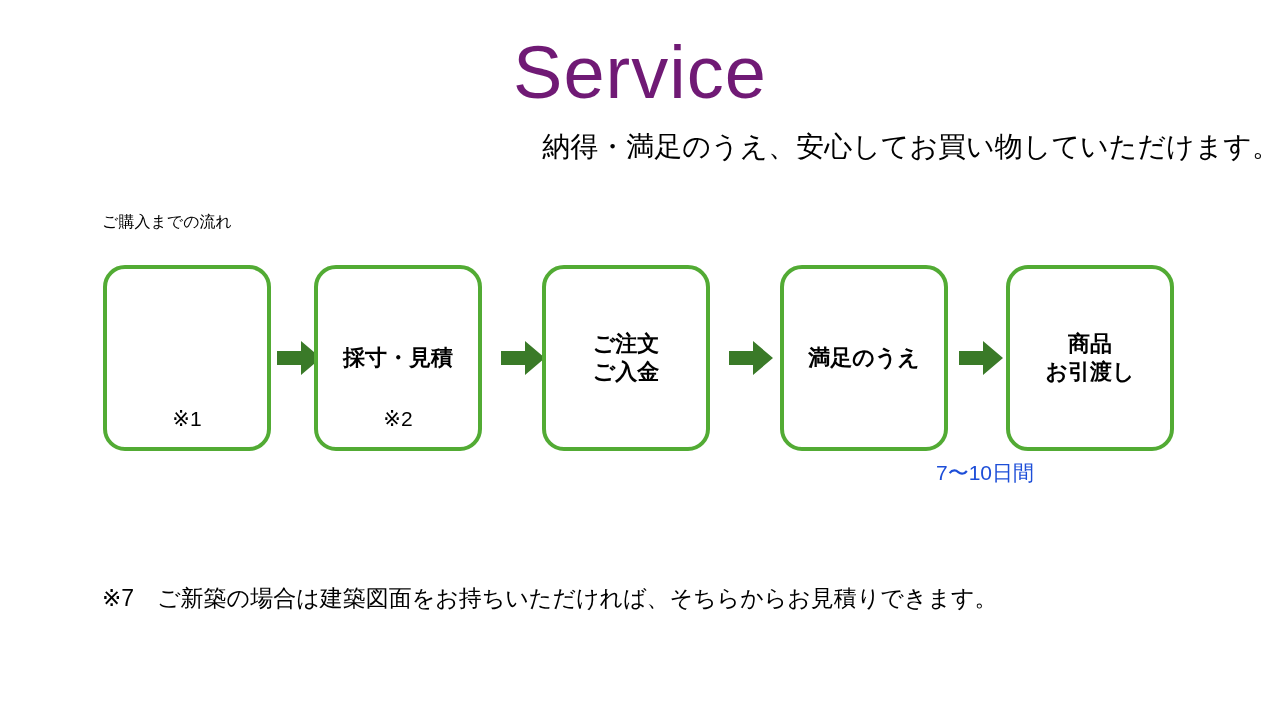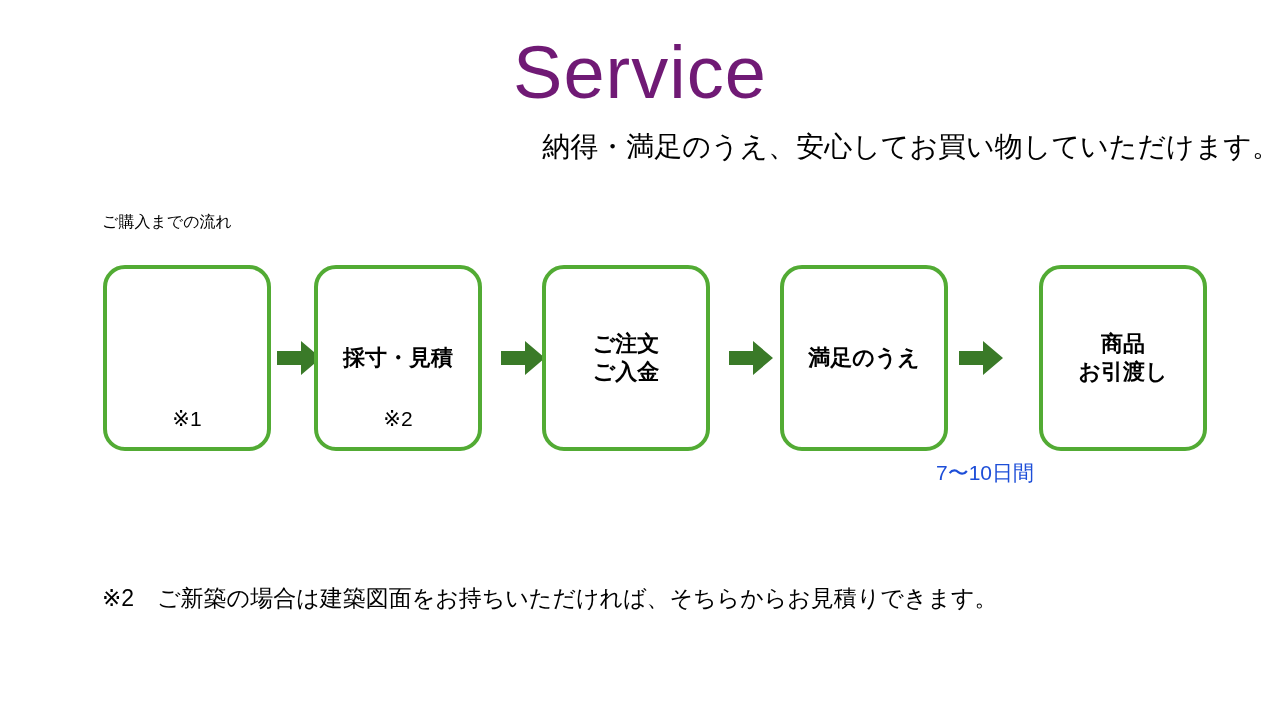--- a/index.html
+++ b/index.html
@@ -189,27 +189,27 @@
       <div class="step-label">満足のうえ</div>
       <div class="step-note"></div>
     </div>
 
     <div class="flow-arrow" style="left:856px;">
       <svg viewBox="0 0 44 34" xmlns="http://www.w3.org/2000/svg" aria-hidden="true">
         <polygon points="0,10 24,10 24,0 44,17 24,34 24,24 0,24" fill="#3a7a28"></polygon>
       </svg>
     </div>
 
-    <div class="flow-step" style="left:936px;">
+    <div class="flow-step" style="left:903px;">
       <div class="step-label">商品
 お引渡し</div>
       <div class="step-note"></div>
     </div>
 
   </div>
 
   <div id="duration-note">7〜10日間</div>
 
   <div id="footnotes">
-    <div class="footnote-line">※2　ご新築の場合は建築図面をお持ちいただければ、そちらからお見積りできます。</div>
+    <div class="footnote-line">※7　ご新築の場合は建築図面をお持ちいただければ、そちらからお見積りできます。</div>
   </div>
 
 </div>
 
 </body></html>

